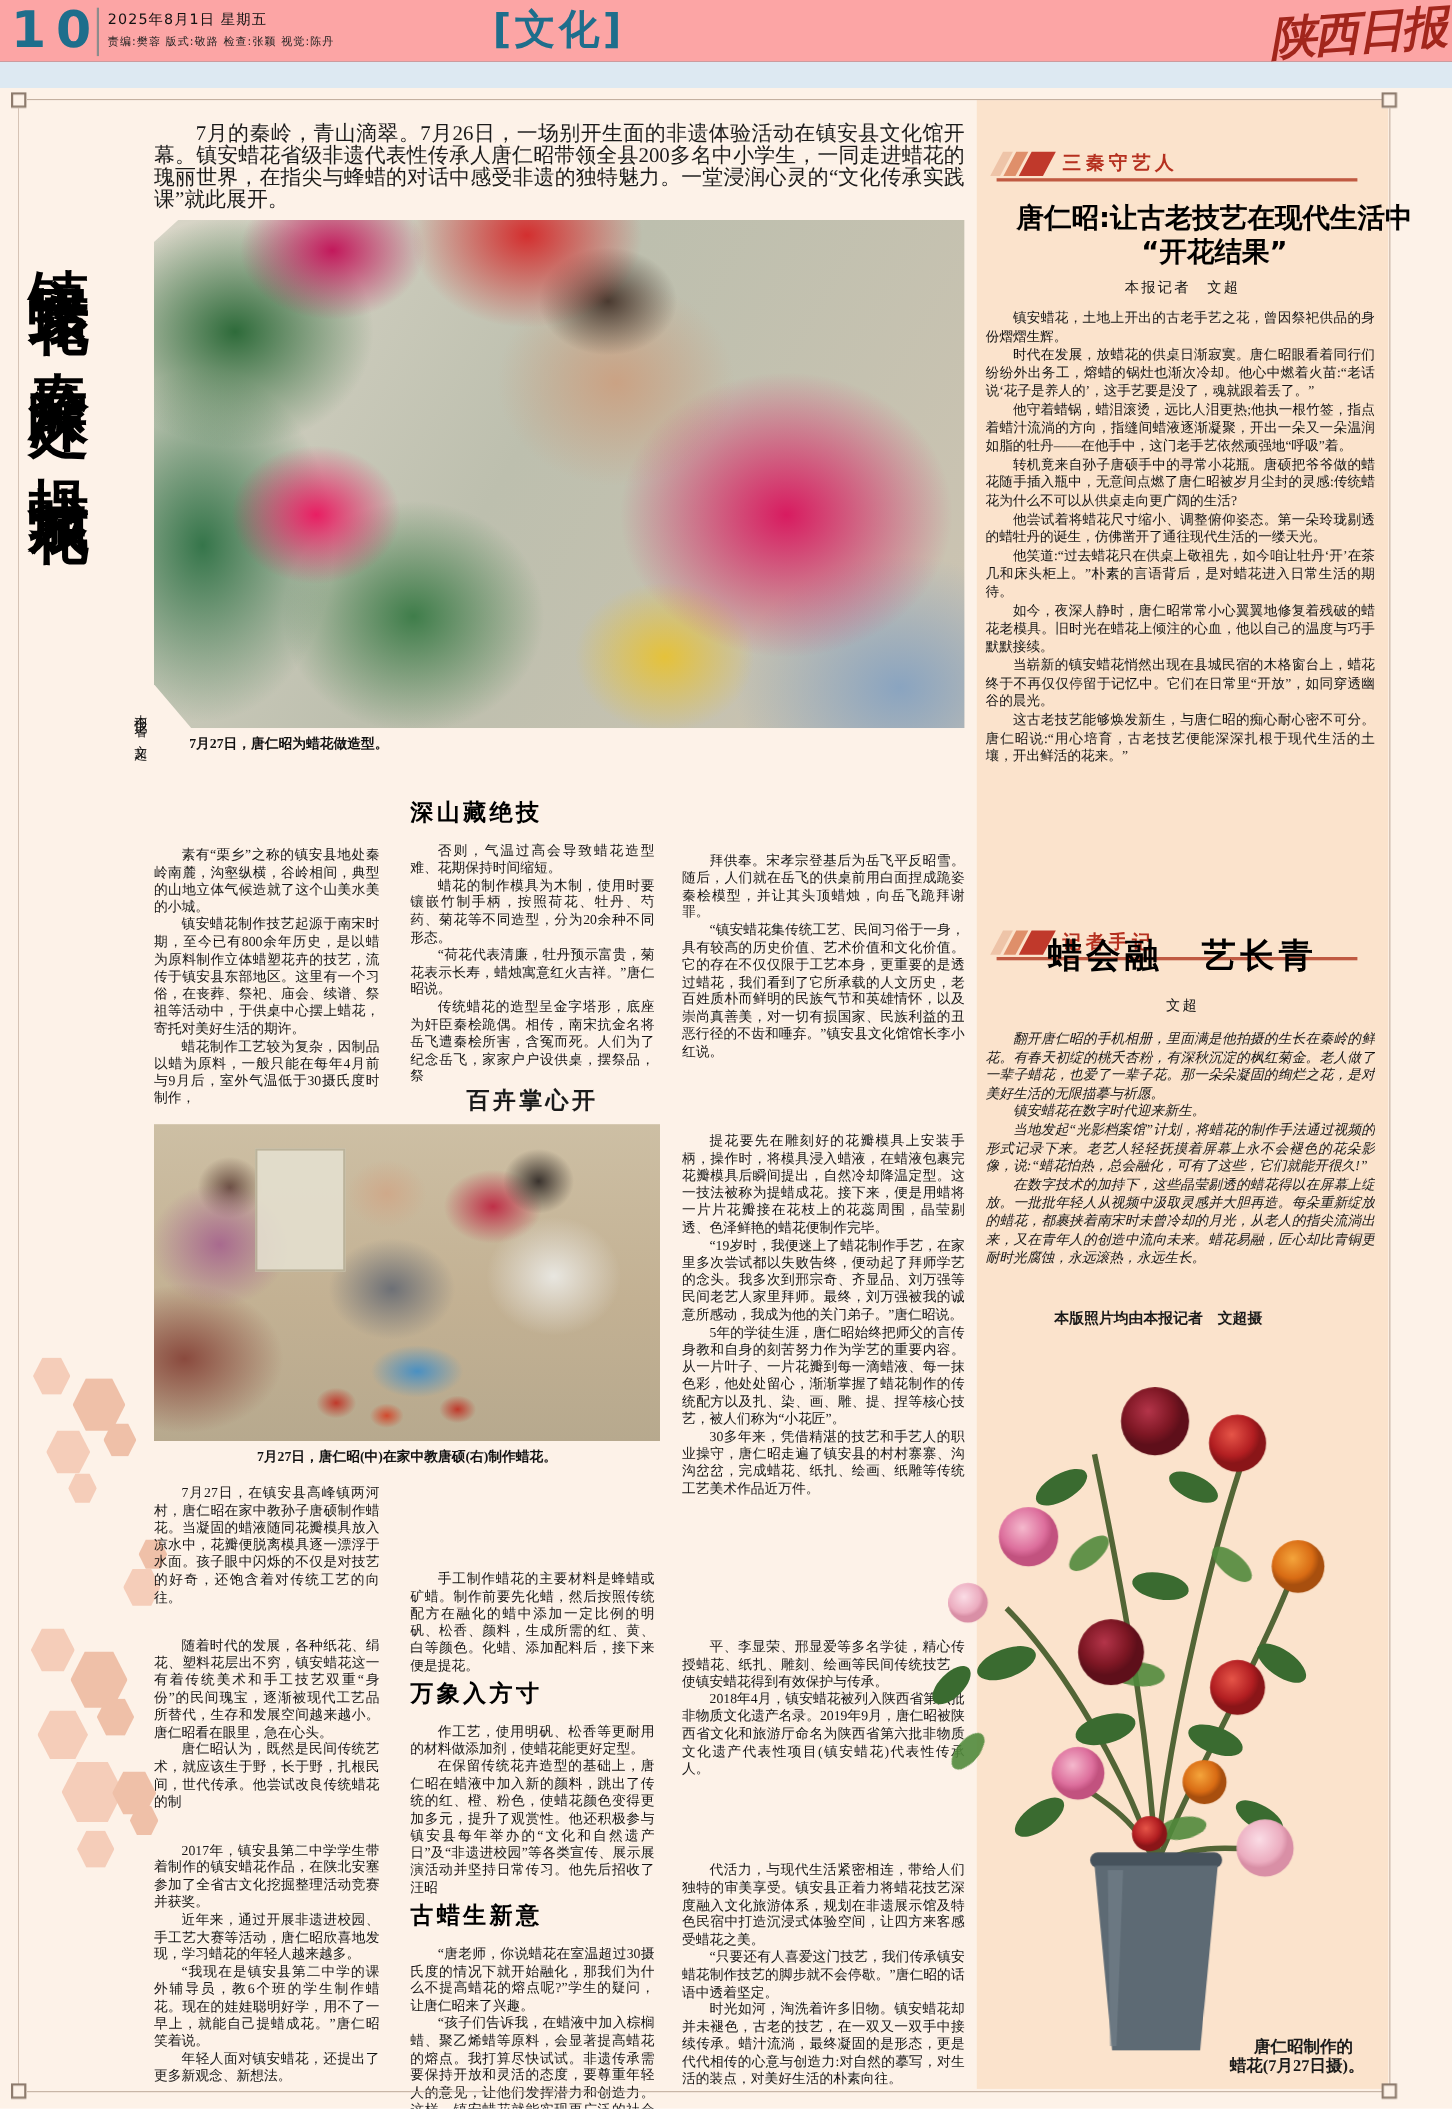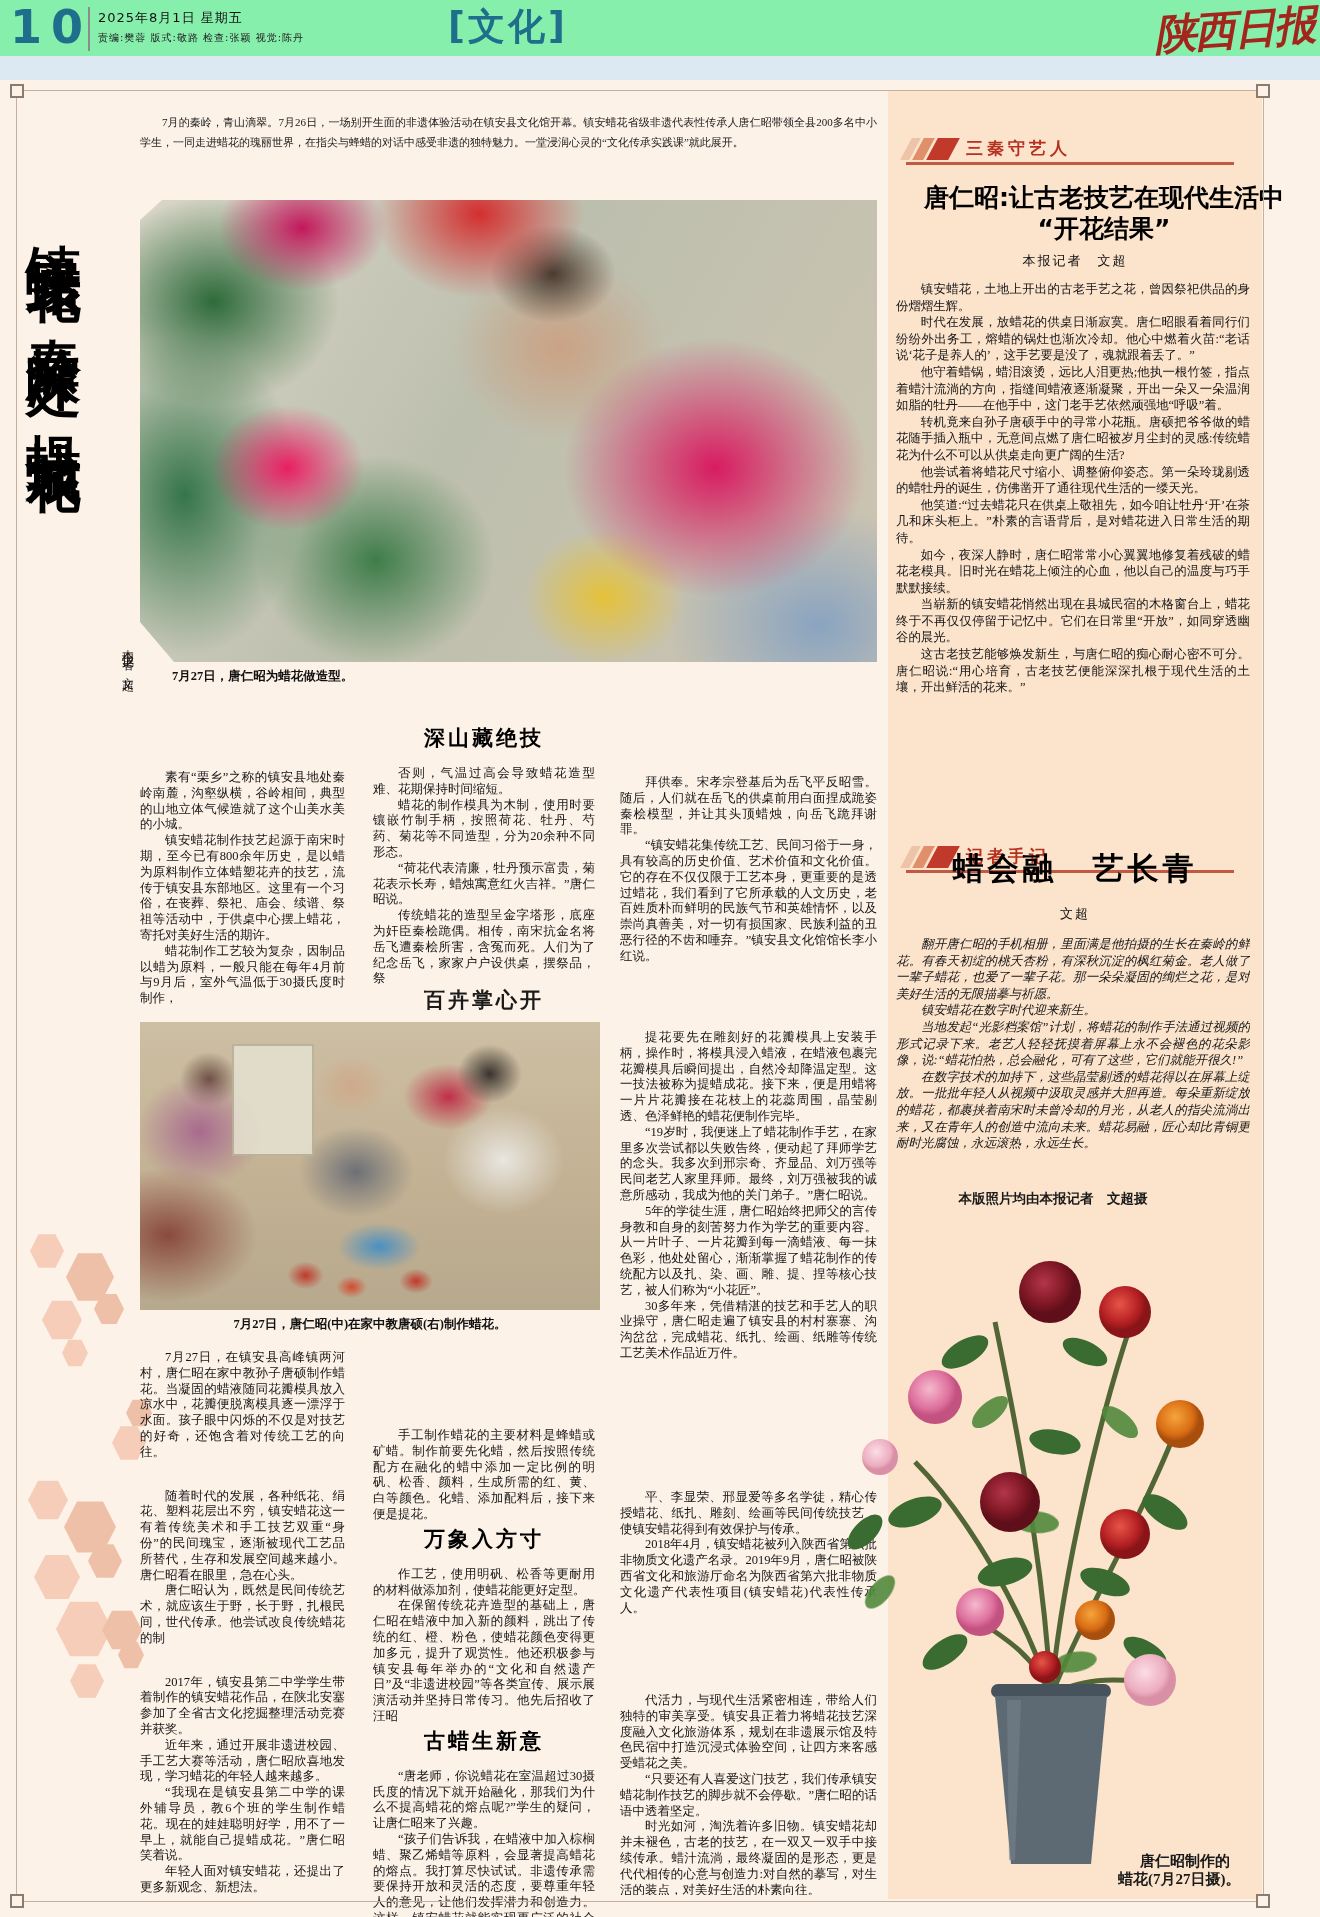--- a/index.html
+++ b/index.html
@@ -1,21 +1,21 @@
 <!DOCTYPE html>
 <html><head>
 <meta charset="utf-8">
 <style>
   html,body{margin:0;padding:0;}
   body{
     width:1320px;height:1917px;position:relative;background:#ffffff;
     font-family:"DejaVu Sans","Liberation Sans",sans-serif;color:#1a1a1a;overflow:hidden;
   }
   
-  .hdr{position:absolute;left:0;top:0;width:1320px;height:56px;background:#86efac;z-index:5;}
+  .hdr{position:absolute;left:0;top:0;width:1320px;height:56px;background:#fca5a5;z-index:5;}
   .page-num{position:absolute;left:10px;top:0px;font-size:46px;font-weight:bold;color:#1e6e8c;letter-spacing:9px;font-family:"DejaVu Sans",sans-serif;}
   .hdr-divider{position:absolute;left:88px;top:7px;width:2px;height:44px;background:#8c8c8c;}
   .hdr-date{position:absolute;left:98px;top:9px;font-size:13px;color:#111;letter-spacing:1px;}
   .hdr-editors{position:absolute;left:98px;top:31px;font-size:10px;color:#222;letter-spacing:1px;}
   .hdr-section{position:absolute;left:448px;top:2px;font-size:37px;font-weight:bold;color:#1e6e8c;letter-spacing:3px;}
   .hdr-logo{position:absolute;right:6px;top:2px;font-family:"DejaVu Serif","Liberation Serif",serif;
     font-size:42px;font-weight:bold;font-style:italic;color:#a2261c;transform:rotate(-4deg);letter-spacing:-2px;}
   .hdr-rule{position:absolute;left:0;top:54px;width:1320px;height:2px;background:#3c4854;}
   .blue-band{position:absolute;left:0;top:56px;width:1320px;height:24px;background:#dde9f2;}
   .page-bg{position:absolute;left:0;top:80px;width:1320px;height:1837px;background:#fdf2e8;}
@@ -26,21 +26,21 @@
   
   .sidebar-panel{position:absolute;left:888px;top:91px;width:374px;height:1808px;background:#fbe3cc;z-index:1;}
   
   .vh{position:absolute;left:26px;top:200px;writing-mode:vertical-rl;text-orientation:upright;
       font-family:"Liberation Serif","DejaVu Serif",serif;font-weight:bold;font-size:55px;color:#000;
       letter-spacing:8px;line-height:1;z-index:3;}
   .vh-by{position:absolute;left:119px;top:640px;writing-mode:vertical-rl;text-orientation:upright;
       font-size:12px;color:#111;letter-spacing:3px;z-index:3;}
   
   .intro{position:absolute;left:140px;top:112px;width:737px;font-family:"Liberation Serif","DejaVu Serif",serif;
-      font-size:11px;line-height:20px;text-align:justify;text-indent:2em;z-index:3;}
+      font-size:19px;line-height:20px;text-align:justify;text-indent:2em;z-index:3;}
   
   .photo1{position:absolute;left:140px;top:200px;width:737px;height:462px;z-index:3;
     clip-path:polygon(22px 0,100% 0,100% 100%,34px 100%,0 calc(100% - 40px),0 20px);
     background:
       radial-gradient(120px 90px at 22% 6%, #c2185b, rgba(194,24,91,0) 70%),
       radial-gradient(150px 120px at 46% 3%, #d32f2f, rgba(211,47,47,0) 70%),
       radial-gradient(210px 180px at 78% 58%, #d81b60, rgba(216,27,96,0) 72%),
       radial-gradient(110px 90px at 20% 58%, #e91e63, rgba(233,30,99,0) 70%),
       radial-gradient(90px 70px at 56% 16%, #4a3a30, rgba(74,58,48,0) 70%),
       radial-gradient(150px 130px at 57% 32%, #caa284, rgba(202,162,132,0) 72%),
@@ -70,21 +70,21 @@
   .ph2-window{position:absolute;left:92px;top:22px;width:78px;height:108px;background:#e6e2d2;opacity:.85;border:2px solid #b9b29a;}
   .cap{font-family:"Liberation Serif","DejaVu Serif",serif;font-weight:bold;font-size:12.5px;color:#111;z-index:4;position:absolute;}
   .cap1{left:172px;top:668px;}
   .cap2{left:140px;top:1316px;width:460px;text-align:center;}
   
   .colblk{position:absolute;z-index:3;overflow:hidden;}
   .bp{font-family:"Liberation Serif","DejaVu Serif",serif;font-size:12.5px;line-height:15.8px;
       text-align:justify;text-indent:2em;margin:0;color:#151515;}
   .bp.gap{margin-top:28px;}
   .sec-head{font-family:"Liberation Serif","DejaVu Serif",serif;font-weight:bold;font-size:21px;
-      letter-spacing:3px;text-align:center;margin:2px 0 14px 0;color:#000;}
+      letter-spacing:3px;text-align:left;margin:2px 0 14px 0;color:#000;}
   #col1a{left:140px;top:770px;width:205px;height:250px;}
   #col2a{left:373px;top:722px;width:222px;height:262px;}
   #col3a{left:620px;top:775px;width:257px;height:210px;}
   .head2{position:absolute;left:373px;top:986px;width:222px;text-align:center;z-index:3;
       font-family:"Liberation Serif",serif;font-weight:bold;font-size:21px;letter-spacing:3px;}
   #col1b{left:140px;top:1350px;width:205px;height:546px;}
   #col2b{left:373px;top:1428px;width:222px;height:546px;}
   #col3b{left:620px;top:1030px;width:257px;height:392px;}
   #col3c{left:620px;top:1490px;width:257px;height:136px;}
   #col3d{left:620px;top:1693px;width:257px;height:202px;}

